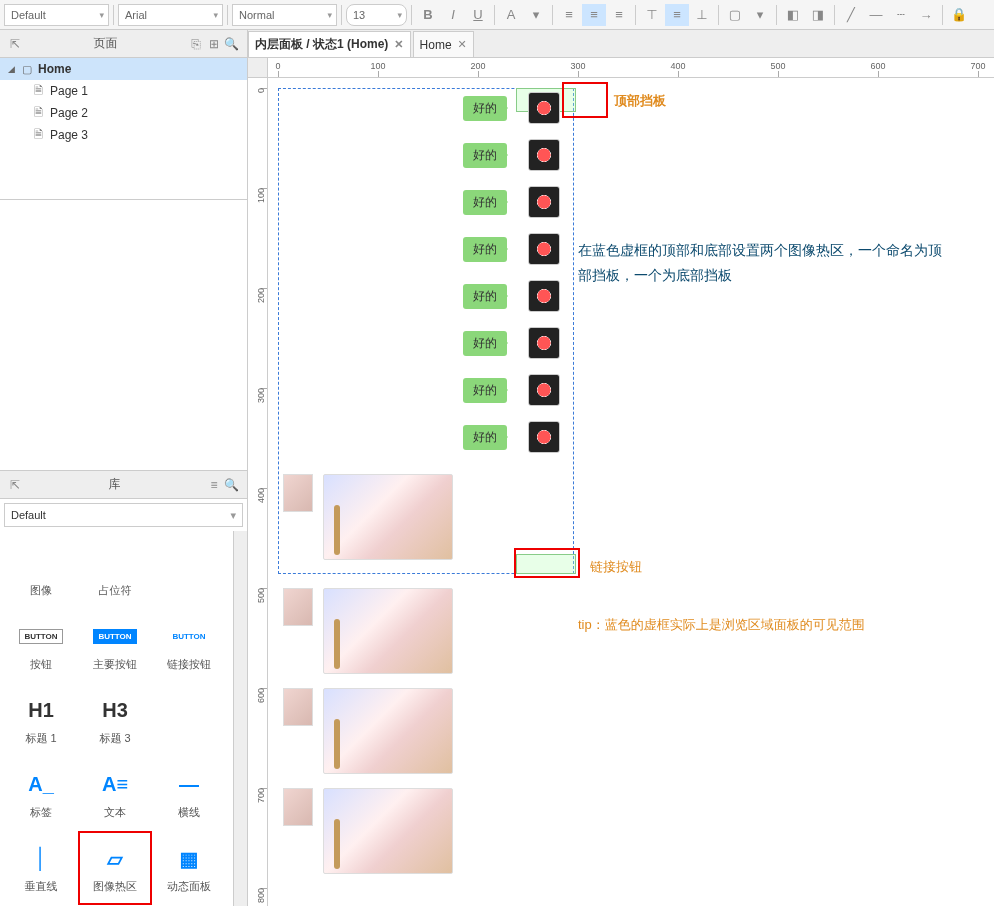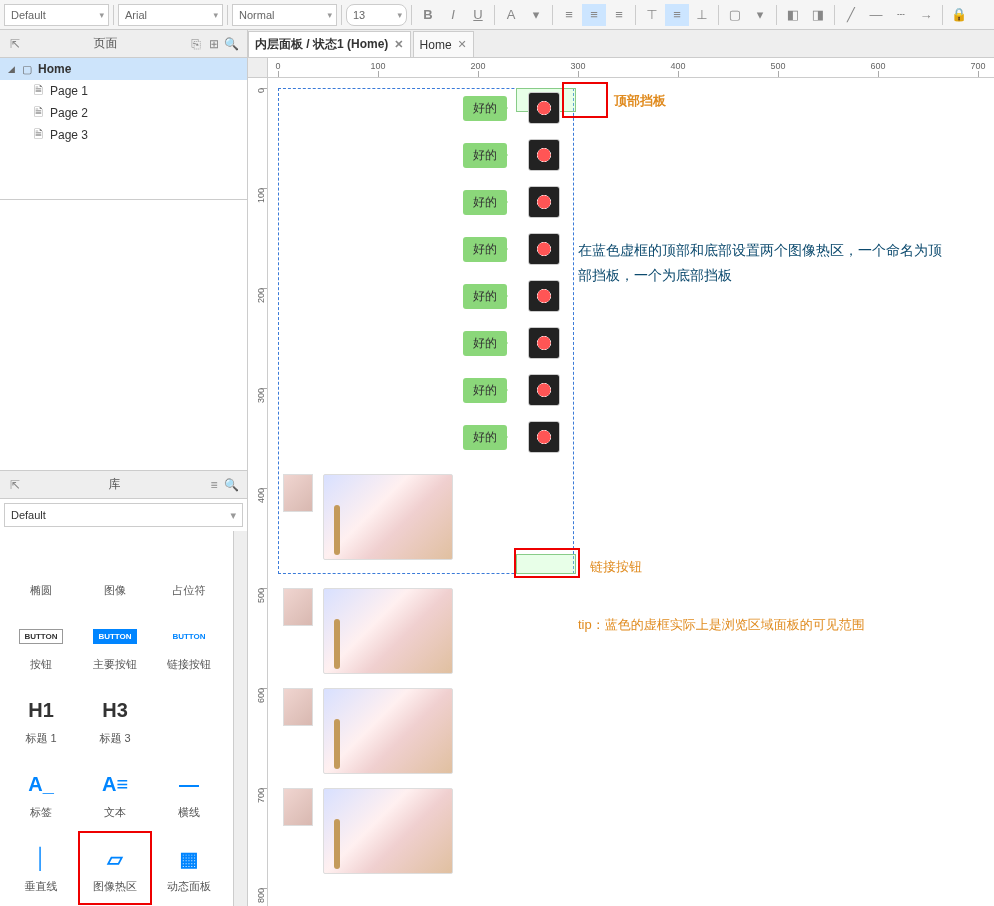--- a/index.html
+++ b/index.html
@@ -152,24 +152,20 @@
         <span class="title">库</span>
         <span class="icon">≡</span>
         <span class="icon">🔍</span>
       </div>
       <div class="lib-select">Default</div>
       <div class="lib-body">
         <div class="lib-grid" id="lib-grid">
             <div class="lib-row">
               <div class="lib-cell">
                 <div class="ic"></div>
-                <div class="lbl">椭圆</div>
-              </div>
-              <div class="lib-cell">
-                <div class="ic"></div>
                 <div class="lbl">图像</div>
               </div>
               <div class="lib-cell">
                 <div class="ic"></div>
                 <div class="lbl">占位符</div>
               </div>
             </div>
             <div class="lib-row">
               <div class="lib-cell">
                 <div class="ic">

